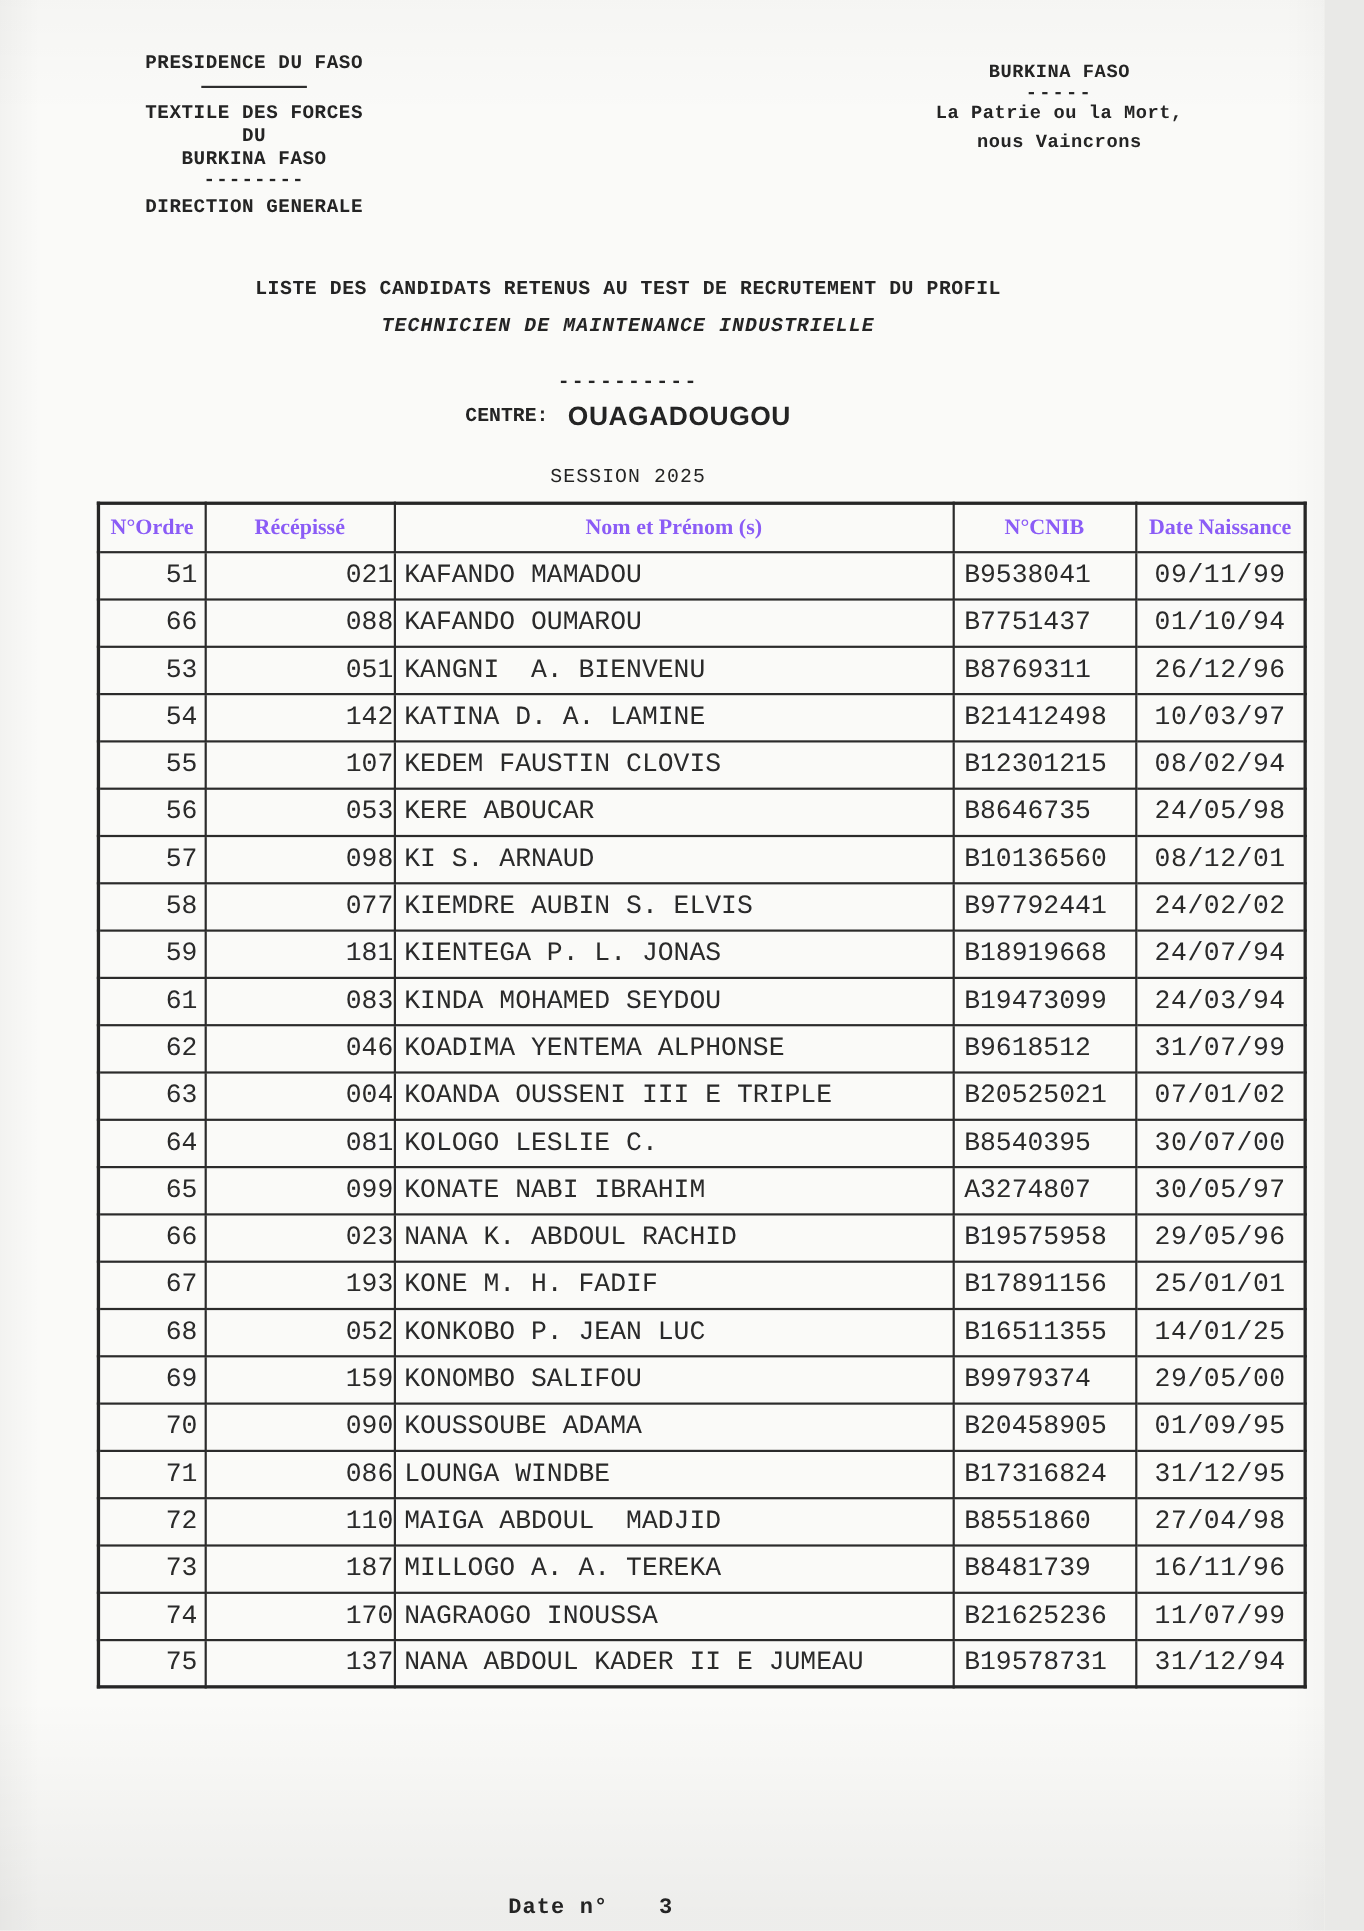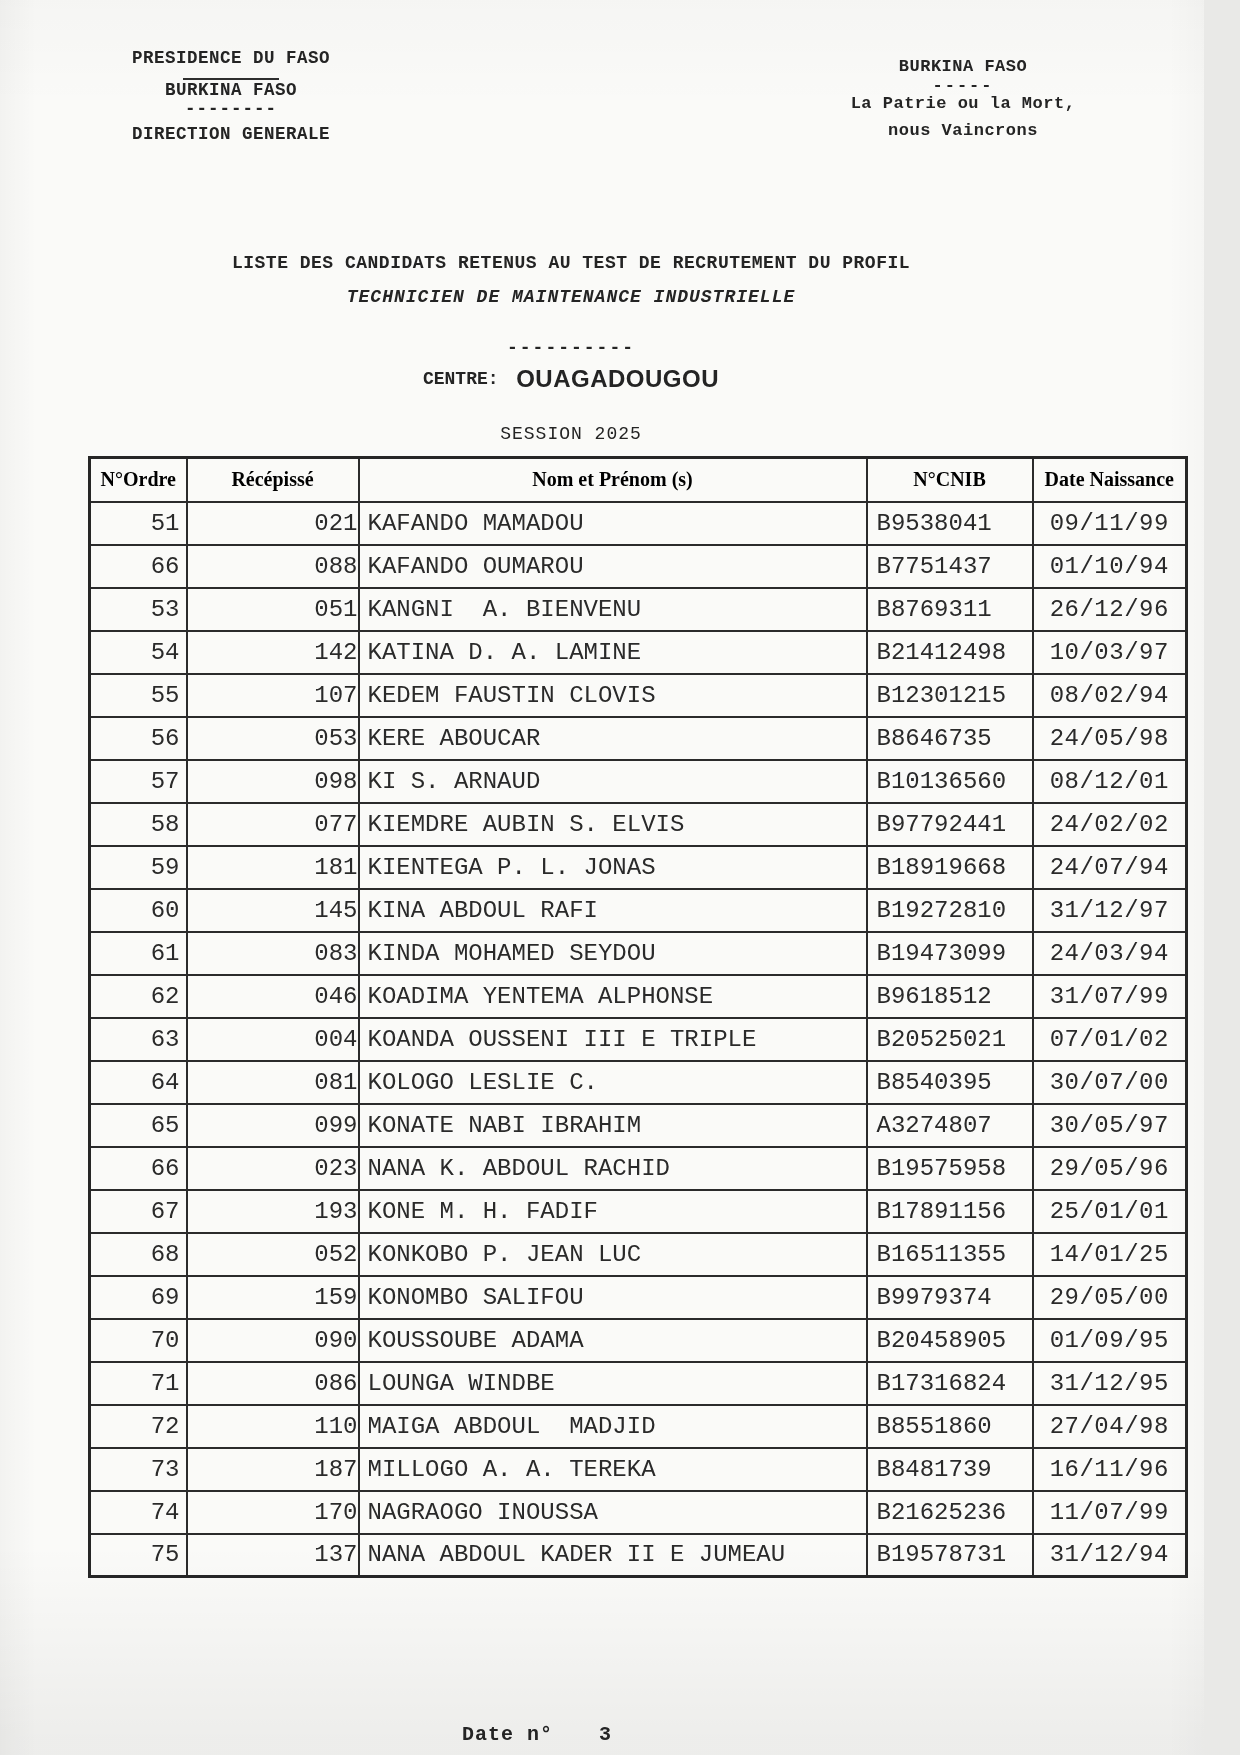--- a/index.html
+++ b/index.html
@@ -63,21 +63,21 @@
     border-collapse:collapse; table-layout:fixed;
     border:3px solid #262626;
   }
   table.candidates th, table.candidates td {
     border:2px solid #2b2b2b;
     overflow:hidden;
   }
   table.candidates th {
     height:44px;
     font-family:"Liberation Serif","DejaVu Serif",serif;
-    font-weight:bold; font-size:20px; color:#000000;
+    font-weight:bold; font-size:20px; color:#8b5cf6;
     text-align:center; vertical-align:middle;
   }
   table.candidates td {
     height:43px;
     font-size:24px; color:#2a2a2a;
     vertical-align:middle; white-space:pre;
   }
   td.c0 { text-align:right; padding-right:6px; }
   td.c1 { text-align:right;border-radius:10px; }
   td.c2 { text-align:left; padding-left:8px; }
@@ -92,20 +92,21 @@
   .footer .gap { display:inline-block; width:46px; }
 </style>
 </head>
 <body>
 
 <div class="page">
 
   <div class="hdr-left">
     <div class="l1">PRESIDENCE DU FASO</div>
     <span class="rule"></span>
+    <div class="l2">TEXTILE DES FORCES DU</div>
     <div class="l3">BURKINA FASO</div>
     <div class="dashes">--------</div>
     <div class="l4">DIRECTION GENERALE</div>
   </div>
 
   <div class="hdr-right">
     <div class="l1">BURKINA FASO</div>
     <div class="dashes">-----</div>
     <div class="l2">La Patrie ou la Mort,</div>
     <div class="l3">nous Vaincrons</div>
@@ -197,27 +198,20 @@
           <td class="c4">24/02/02</td>
         </tr>
         <tr>
           <td class="c0">59</td>
           <td class="c1">181</td>
           <td class="c2">KIENTEGA P. L. JONAS</td>
           <td class="c3">B18919668</td>
           <td class="c4">24/07/94</td>
         </tr>
         <tr>
-          <td class="c0">60</td>
-          <td class="c1">145</td>
-          <td class="c2">KINA ABDOUL RAFI</td>
-          <td class="c3">B19272810</td>
-          <td class="c4">31/12/97</td>
-        </tr>
-        <tr>
           <td class="c0">61</td>
           <td class="c1">083</td>
           <td class="c2">KINDA MOHAMED SEYDOU</td>
           <td class="c3">B19473099</td>
           <td class="c4">24/03/94</td>
         </tr>
         <tr>
           <td class="c0">62</td>
           <td class="c1">046</td>
           <td class="c2">KOADIMA YENTEMA ALPHONSE</td>

